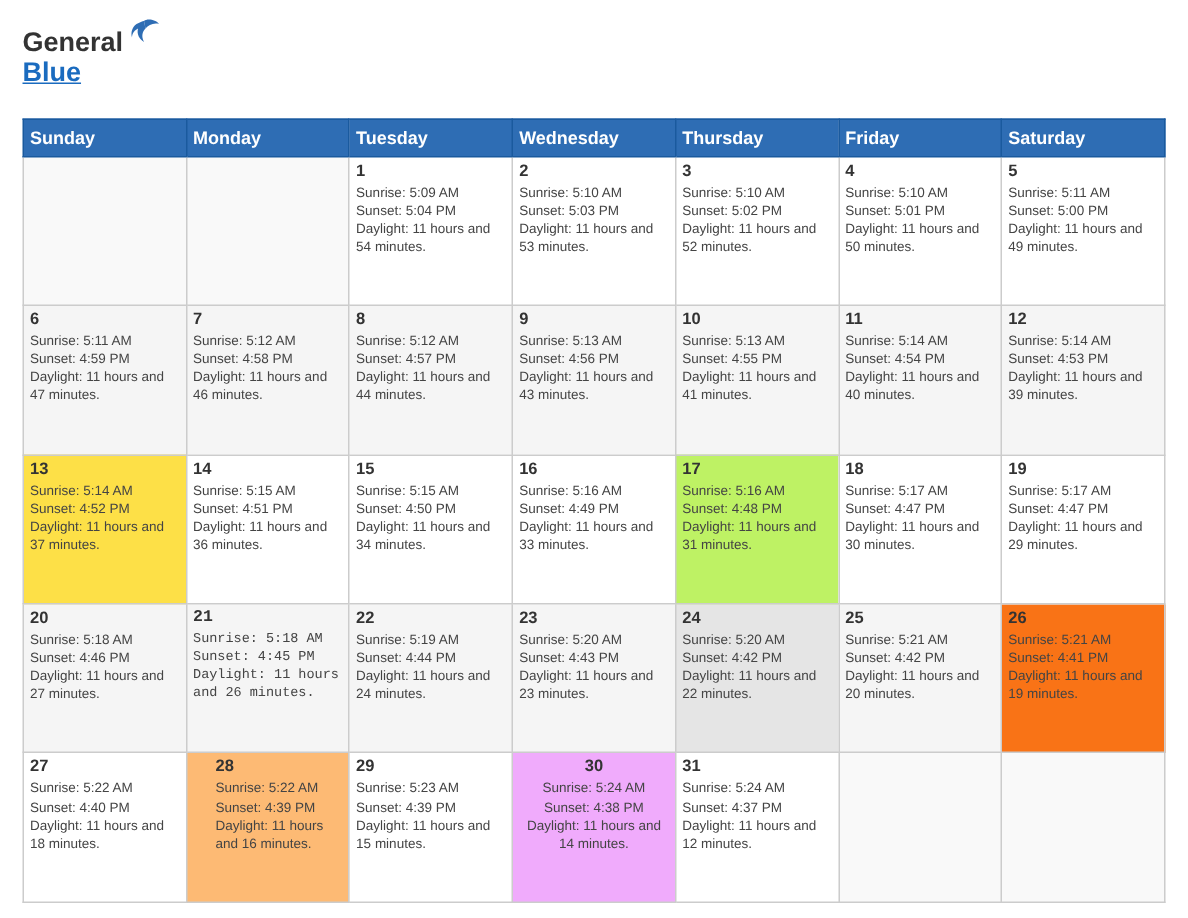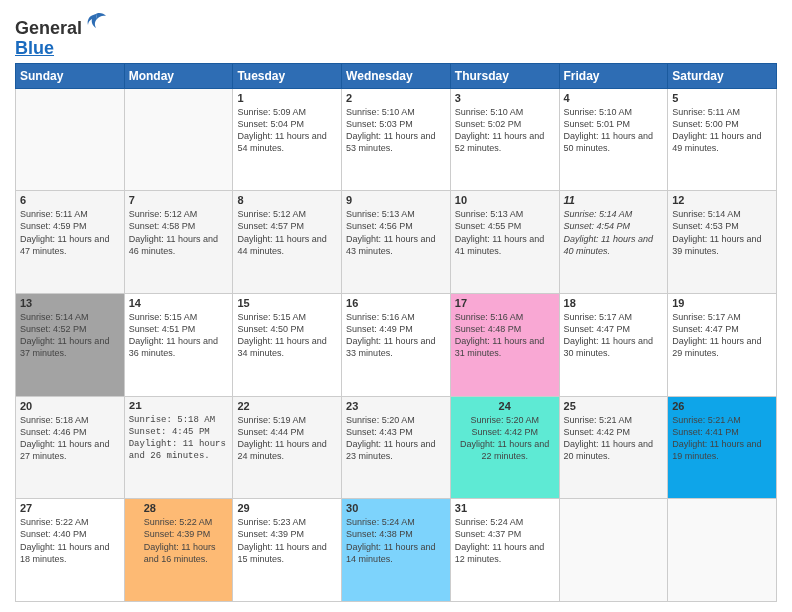--- a/index.html
+++ b/index.html
@@ -14,21 +14,21 @@
       width: 792px;
       height: 612px;
       padding: 10px 15px;
       display: flex;
       flex-direction: column;
     }
     .header {
       display: flex;
       justify-content: space-between;
       align-items: flex-start;
-      margin-bottom: 4px;
+      margin-bottom: 20px;
     }
     .logo {
       display: flex;
       align-items: center;
     }
     .logo-text {
       font-size: 18px;
       font-weight: bold;
       color: #333;
       line-height: 1.1;
@@ -192,35 +192,35 @@
             <div class="cell-content" style="white-space: pre-line;">Sunrise: 5:13 AM
 Sunset: 4:56 PM
 Daylight: 11 hours and 43 minutes.</div>
           </td>
           <td style="background-color: rgb(245, 245, 245);">
             <div class="day-num">10</div>
             <div class="cell-content" style="white-space: pre-line;">Sunrise: 5:13 AM
 Sunset: 4:55 PM
 Daylight: 11 hours and 41 minutes.</div>
           </td>
-          <td style="background-color: rgb(245, 245, 245); font-style: italic;">
+          <td style="background-color: rgb(245, 245, 245);">
             <div class="day-num">11</div>
             <div class="cell-content" style="white-space: pre-line;">Sunrise: 5:14 AM
 Sunset: 4:54 PM
 Daylight: 11 hours and 40 minutes.</div>
           </td>
           <td style="background-color: rgb(245, 245, 245);">
             <div class="day-num">12</div>
             <div class="cell-content" style="white-space: pre-line;">Sunrise: 5:14 AM
 Sunset: 4:53 PM
 Daylight: 11 hours and 39 minutes.</div>
           </td>
         </tr>
         <tr>
-          <td style="background-color: #a3a3a3;">
+          <td style="background-color: #fde047;">
             <div class="day-num">13</div>
             <div class="cell-content" style="white-space: pre-line;">Sunrise: 5:14 AM
 Sunset: 4:52 PM
 Daylight: 11 hours and 37 minutes.</div>
           </td>
           <td style="background-color: rgb(255, 255, 255);">
             <div class="day-num">14</div>
             <div class="cell-content" style="white-space: pre-line;">Sunrise: 5:15 AM
 Sunset: 4:51 PM
 Daylight: 11 hours and 36 minutes.</div>
@@ -230,21 +230,21 @@
             <div class="cell-content" style="white-space: pre-line;">Sunrise: 5:15 AM
 Sunset: 4:50 PM
 Daylight: 11 hours and 34 minutes.</div>
           </td>
           <td style="background-color: rgb(255, 255, 255);">
             <div class="day-num">16</div>
             <div class="cell-content" style="white-space: pre-line;">Sunrise: 5:16 AM
 Sunset: 4:49 PM
 Daylight: 11 hours and 33 minutes.</div>
           </td>
-          <td style="background-color: #f9a8d4;">
+          <td style="background-color: #bef264;">
             <div class="day-num">17</div>
             <div class="cell-content" style="white-space: pre-line;">Sunrise: 5:16 AM
 Sunset: 4:48 PM
 Daylight: 11 hours and 31 minutes.</div>
           </td>
           <td style="background-color: rgb(255, 255, 255);">
             <div class="day-num">18</div>
             <div class="cell-content" style="white-space: pre-line;">Sunrise: 5:17 AM
 Sunset: 4:47 PM
 Daylight: 11 hours and 30 minutes.</div>
@@ -274,33 +274,33 @@
             <div class="cell-content" style="white-space: pre-line;">Sunrise: 5:19 AM
 Sunset: 4:44 PM
 Daylight: 11 hours and 24 minutes.</div>
           </td>
           <td style="background-color: rgb(245, 245, 245);">
             <div class="day-num">23</div>
             <div class="cell-content" style="white-space: pre-line;">Sunrise: 5:20 AM
 Sunset: 4:43 PM
 Daylight: 11 hours and 23 minutes.</div>
           </td>
-          <td style="background-color: #5eead4; text-align: center;">
+          <td style="background-color: #e5e5e5;">
             <div class="day-num">24</div>
             <div class="cell-content" style="white-space: pre-line;">Sunrise: 5:20 AM
 Sunset: 4:42 PM
 Daylight: 11 hours and 22 minutes.</div>
           </td>
           <td style="background-color: rgb(245, 245, 245);">
             <div class="day-num">25</div>
             <div class="cell-content" style="white-space: pre-line;">Sunrise: 5:21 AM
 Sunset: 4:42 PM
 Daylight: 11 hours and 20 minutes.</div>
           </td>
-          <td style="background-color: #0ea5e9;">
+          <td style="background-color: #f97316;">
             <div class="day-num">26</div>
             <div class="cell-content" style="white-space: pre-line;">Sunrise: 5:21 AM
 Sunset: 4:41 PM
 Daylight: 11 hours and 19 minutes.</div>
           </td>
         </tr>
         <tr>
           <td style="background-color: rgb(255, 255, 255);">
             <div class="day-num">27</div>
             <div class="cell-content" style="white-space: pre-line;">Sunrise: 5:22 AM
@@ -312,21 +312,21 @@
             <div class="cell-content" style="white-space: pre-line;">Sunrise: 5:22 AM
 Sunset: 4:39 PM
 Daylight: 11 hours and 16 minutes.</div>
           </td>
           <td style="background-color: rgb(255, 255, 255);">
             <div class="day-num">29</div>
             <div class="cell-content" style="white-space: pre-line;">Sunrise: 5:23 AM
 Sunset: 4:39 PM
 Daylight: 11 hours and 15 minutes.</div>
           </td>
-          <td style="background-color: #7dd3fc;">
+          <td style="background-color: #f0abfc; text-align: center;">
             <div class="day-num">30</div>
             <div class="cell-content" style="white-space: pre-line;">Sunrise: 5:24 AM
 Sunset: 4:38 PM
 Daylight: 11 hours and 14 minutes.</div>
           </td>
           <td style="background-color: rgb(255, 255, 255);">
             <div class="day-num">31</div>
             <div class="cell-content" style="white-space: pre-line;">Sunrise: 5:24 AM
 Sunset: 4:37 PM
 Daylight: 11 hours and 12 minutes.</div>

